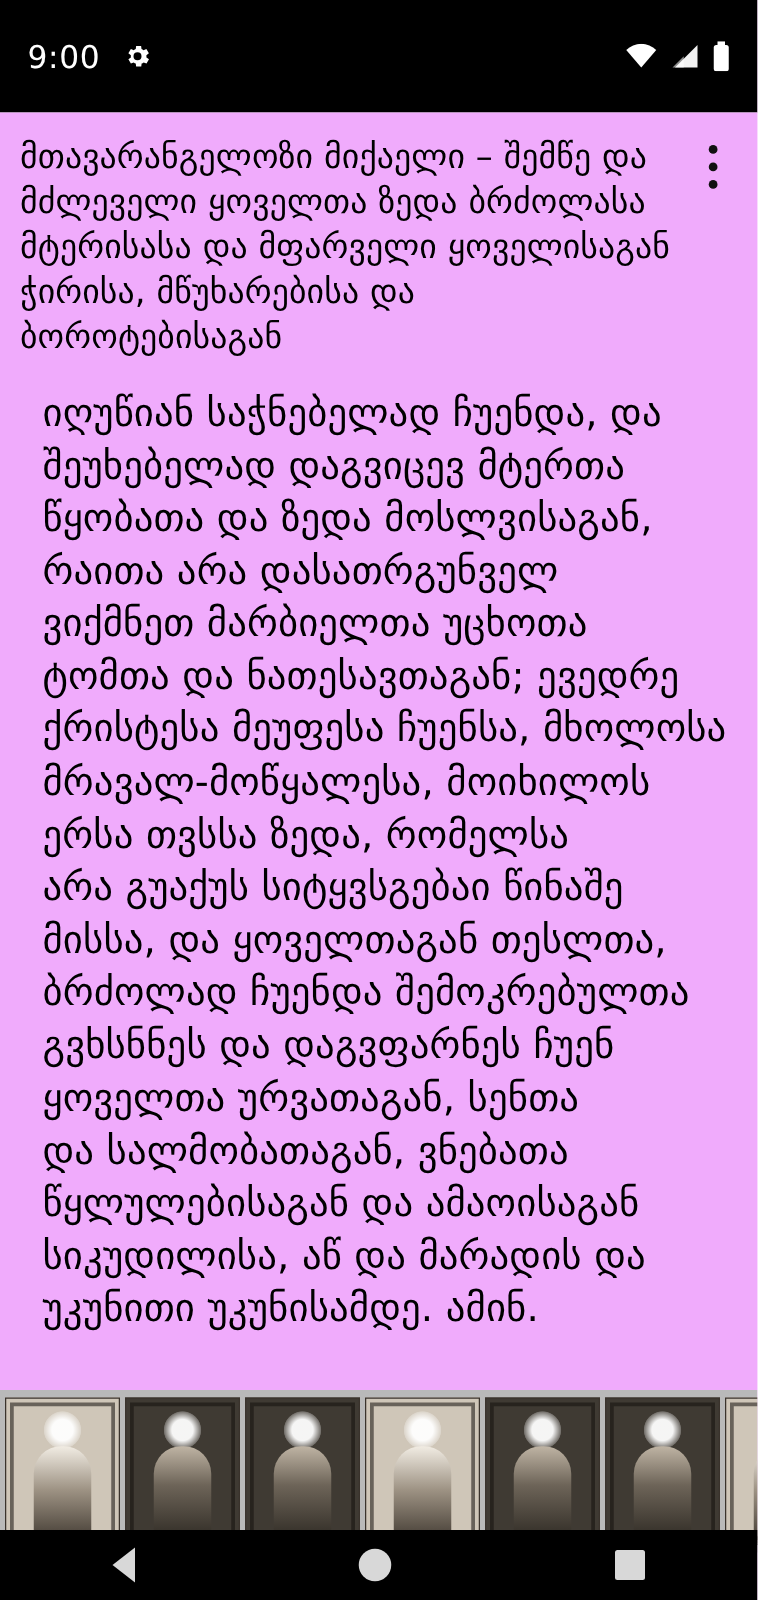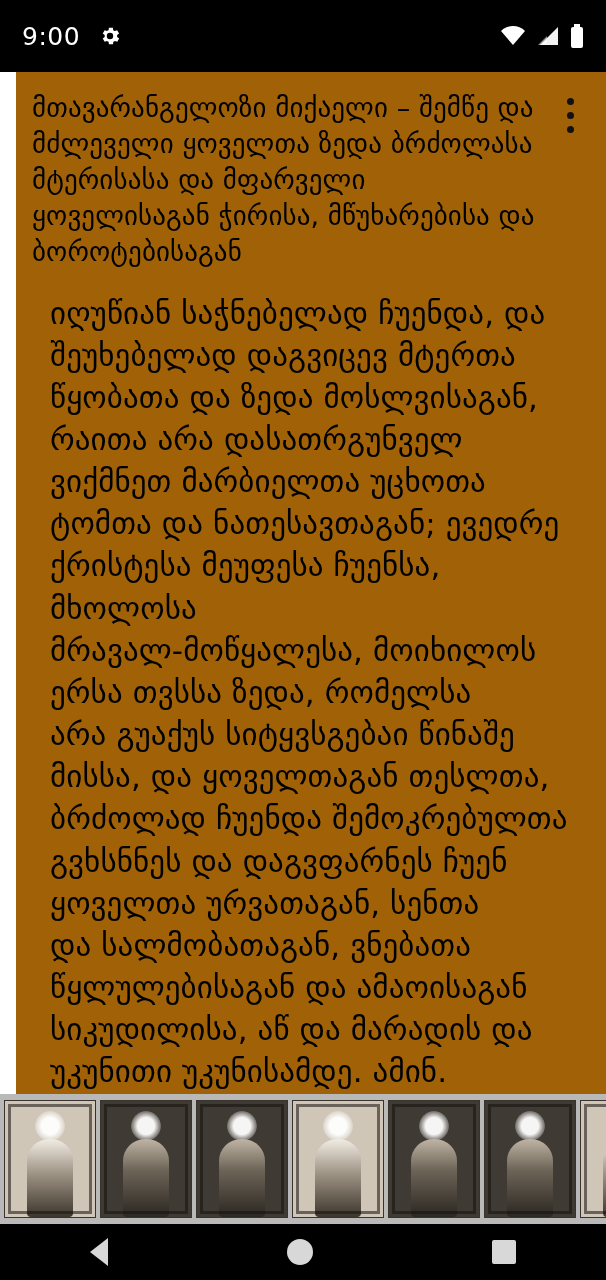--- a/index.html
+++ b/index.html
@@ -11,21 +11,21 @@
     width: 606px;
     height: 1280px;
     overflow: hidden;
     font-family: "DejaVu Sans", "Liberation Sans", sans-serif;
     color: #000000;
     position: relative;
   }
 
   
   .status-bar {
-    height: 72px;
+    height: 90px;
     background: #000000;
     color: #ffffff;
     display: flex;
     align-items: center;
     justify-content: space-between;
     padding: 0 22px;
     box-sizing: border-box;
   }
   .status-left {
     display: flex;
@@ -44,22 +44,21 @@
   }
   .status-right svg { display: block; }
 
   
   .content {
     position: relative;
     height: calc(1280px - 72px - 56px - 130px);
     overflow: hidden;
     box-sizing: border-box;
     padding: 18px 16px 0 16px;
-    background: #a16207;
-    margin-left: 16px;
+    background: #f0abfc;
   }
 
   .overflow-menu {
     position: absolute;
     top: 14px;
     right: 14px;
     width: 44px;
     height: 58px;
     display: flex;
     flex-direction: column;

